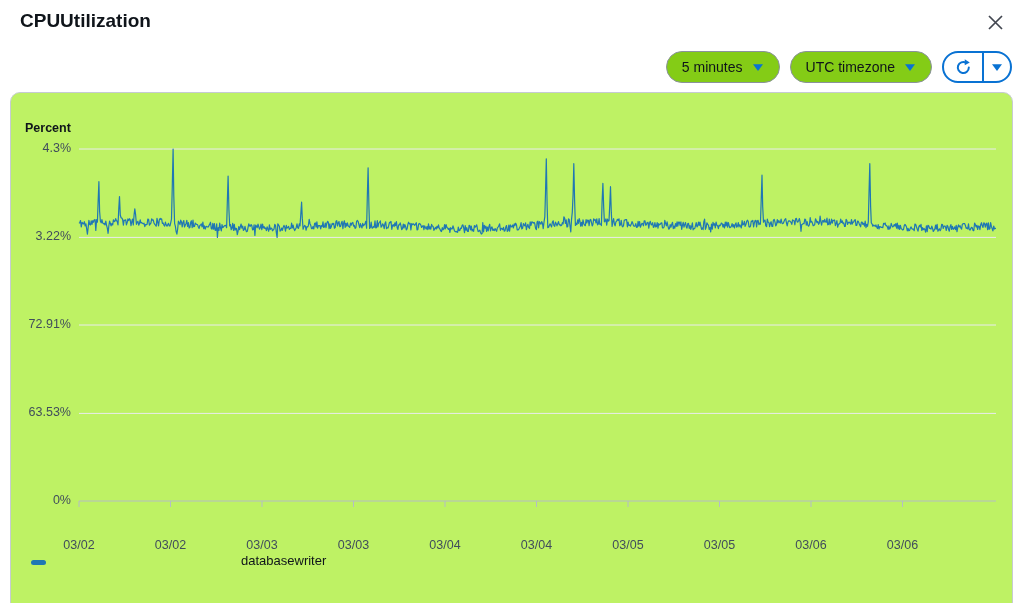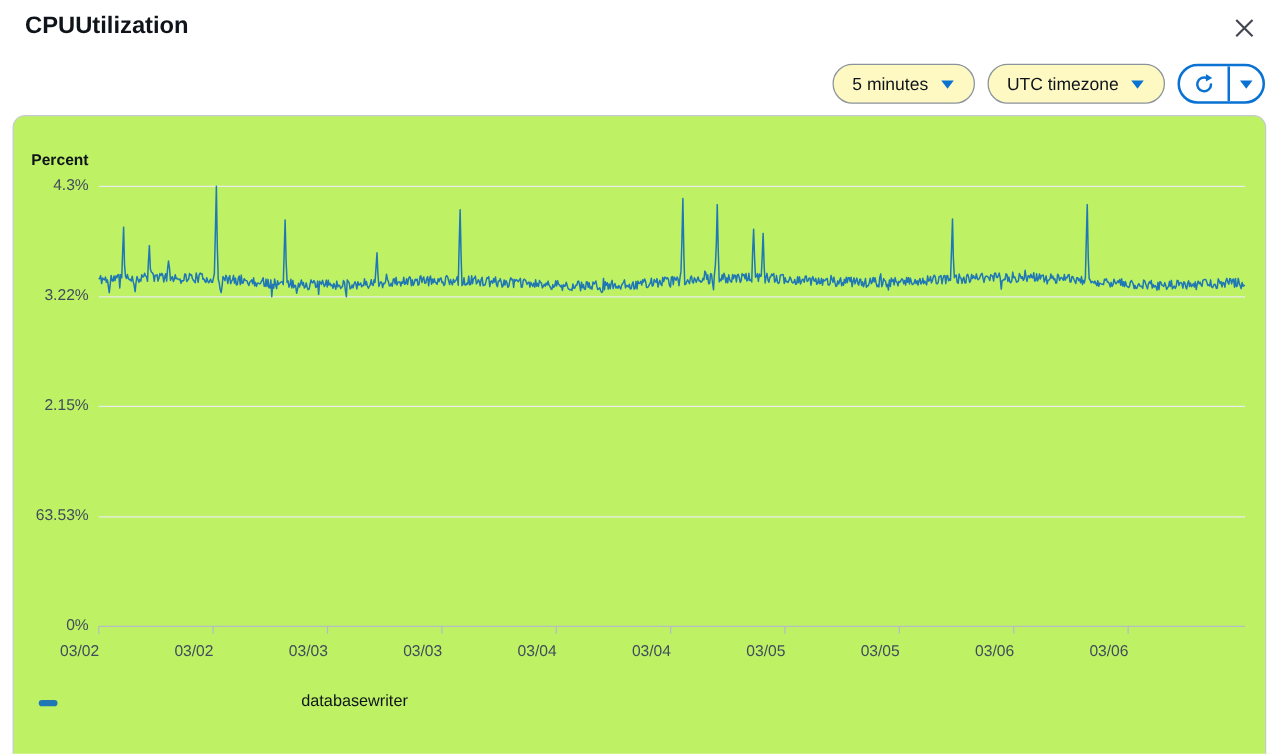--- a/index.html
+++ b/index.html
@@ -15,21 +15,21 @@
   .close-btn {
     position:absolute; right:14px; top:8px; width:28px; height:28px;
     background:none; border:none; padding:4px; cursor:pointer;
     display:flex; align-items:center; justify-content:center;
   }
   .toolbar {
     position:absolute; top:51px; left:10px; right:11px;
     display:flex; justify-content:flex-end; align-items:center; gap:10px;
   }
   .btn {
-    height:32px; background:#fef9c3; border:1px solid #8a929c; border-radius:16px;
+    height:32px; background:#84cc16; border:1px solid #8a929c; border-radius:16px;
     display:flex; align-items:center; gap:9px; padding:0 15px;
     font-family:"Liberation Sans", sans-serif; font-size:14px; font-weight:400;
     color:#0f141a; cursor:pointer; white-space:nowrap;
   }
   .btn .lbl { pointer-events:none; }
   .date-btn { gap:0; padding:0 13px; }
   .date-btn .sep { color:#414d5c; font-size:14px; margin:0 17px; font-weight:700; transform:scaleY(1.25); }
   .date-btn .cal { margin-left:16px; display:flex; }
   .refresh-split {
     height:32px; display:flex; border:2px solid #0972d3; border-radius:16px;
@@ -48,21 +48,21 @@
   .axis-title {
     position:absolute; left:14px; top:28px;
     font-size:12.5px; font-weight:700; color:#0f141a;
   }
   #plot { position:absolute; left:68px; top:56px; overflow:visible; }
   .ytick {
     position:absolute; left:6px; width:54px; text-align:right;
     font-size:12.5px; color:#414d5c; line-height:15px;
   }
   .xtick {
-    position:absolute; top:421px; width:62px; text-align:left;
+    position:absolute; top:445px; width:62px; text-align:center;
     font-size:12.5px; color:#414d5c;
   }
   .legend-dash {
     position:absolute; left:20px; top:467px; width:15px; height:5px;
     border-radius:2.5px; background:#1f77b4;
   }
   .legend-label {
     position:absolute; left:230px; top:460px; font-size:13px; color:#0f141a; cursor:pointer;text-align:right;
   }
 </style>
@@ -128,21 +128,21 @@
       <line x1="549" x2="549" y1="352" y2="358" stroke="#b4bcc6" stroke-width="1"></line>
       <line x1="640.5" x2="640.5" y1="352" y2="358" stroke="#b4bcc6" stroke-width="1"></line>
       <line x1="732" x2="732" y1="352" y2="358" stroke="#b4bcc6" stroke-width="1"></line>
       <line x1="823.5" x2="823.5" y1="352" y2="358" stroke="#b4bcc6" stroke-width="1"></line>
       <polyline points="0.0,74.4 0.8,73.6 1.5,71.5 2.3,77.8 3.1,73.4 3.8,74.4 4.6,74.9 5.4,72.7 6.1,76.8 6.9,74.9 7.6,79.3 8.4,85.1 9.2,78.1 9.9,71.4 10.7,75.4 11.5,75.9 12.2,71.8 13.0,75.4 13.8,71.7 14.5,73.2 15.3,70.8 16.1,70.7 16.8,81.4 17.6,70.7 18.4,73.2 19.1,53.1 19.9,32.7 20.6,62.3 21.4,72.2 22.2,73.8 22.9,70.6 23.7,73.9 24.5,74.8 25.2,74.4 26.0,75.9 26.8,72.0 27.5,76.1 28.3,79.2 29.1,84.3 29.8,77.2 30.6,72.2 31.4,74.5 32.1,76.9 32.9,74.5 33.7,75.9 34.4,70.8 35.2,72.6 35.9,72.3 36.7,69.6 37.5,71.9 38.2,72.1 39.0,76.0 39.8,59.4 40.5,47.5 41.3,66.2 42.1,68.7 42.8,69.1 43.6,70.4 44.4,76.1 45.1,71.2 45.9,71.5 46.7,70.8 47.4,75.9 48.2,73.5 48.9,69.9 49.7,71.6 50.5,69.7 51.2,70.9 52.0,76.6 52.8,72.6 53.5,70.0 54.3,75.9 55.1,65.7 55.8,59.8 56.6,65.7 57.4,75.3 58.1,73.4 58.9,72.3 59.7,76.2 60.4,74.5 61.2,70.8 61.9,74.0 62.7,73.7 63.5,74.3 64.2,74.8 65.0,74.2 65.8,77.6 66.5,75.5 67.3,75.8 68.1,75.3 68.8,70.2 69.6,70.3 70.4,76.2 71.1,75.2 71.9,74.2 72.7,69.8 73.4,71.2 74.2,70.9 75.0,74.0 75.7,75.3 76.5,76.1 77.2,77.2 78.0,69.4 78.8,73.1 79.5,76.9 80.3,71.1 81.1,69.4 81.8,70.3 82.6,69.9 83.4,74.4 84.1,74.0 84.9,76.1 85.7,77.0 86.4,73.2 87.2,75.9 88.0,77.2 88.7,75.7 89.5,74.3 90.2,76.8 91.0,76.9 91.8,73.3 92.5,70.0 93.3,36.8 94.1,0.0 94.8,47.0 95.6,74.4 96.4,77.3 97.1,82.5 97.9,85.1 98.7,79.6 99.4,72.2 100.2,73.7 101.0,75.6 101.7,71.2 102.5,73.0 103.2,77.8 104.0,73.4 104.8,71.5 105.5,78.0 106.3,76.0 107.1,74.5 107.8,71.3 108.6,77.5 109.4,73.5 110.1,79.0 110.9,78.5 111.7,73.3 112.4,71.8 113.2,78.7 114.0,71.1 114.7,77.7 115.5,77.5 116.3,74.0 117.0,75.0 117.8,75.5 118.5,75.6 119.3,77.8 120.1,79.4 120.8,76.6 121.6,76.0 122.4,74.9 123.1,78.0 123.9,73.2 124.7,79.7 125.4,76.9 126.2,80.1 127.0,77.5 127.7,77.4 128.5,78.0 129.3,78.0 130.0,76.4 130.8,75.2 131.5,73.2 132.3,79.8 133.1,80.1 133.8,74.3 134.6,80.2 135.4,74.5 136.1,81.2 136.9,81.3 137.7,74.9 138.4,88.4 139.2,78.5 140.0,81.5 140.7,74.2 141.5,78.9 142.3,81.9 143.0,75.6 143.8,78.6 144.5,78.0 145.3,76.9 146.1,76.5 146.8,76.3 147.6,78.7 148.4,50.6 149.1,27.0 149.9,60.3 150.7,77.0 151.4,75.6 152.2,80.7 153.0,78.9 153.7,74.4 154.5,81.3 155.3,75.4 156.0,81.2 156.8,79.2 157.5,79.6 158.3,85.6 159.1,82.0 159.8,77.6 160.6,80.6 161.4,77.5 162.1,75.0 162.9,79.1 163.7,77.0 164.4,81.4 165.2,80.6 166.0,77.3 166.7,80.8 167.5,82.7 168.3,82.3 169.0,78.6 169.8,74.9 170.6,77.0 171.3,77.3 172.1,75.5 172.8,76.6 173.6,80.9 174.4,80.5 175.1,75.8 175.9,86.5 176.7,76.0 177.4,77.1 178.2,78.6 179.0,75.2 179.7,77.5 180.5,80.2 181.3,78.7 182.0,75.1 182.8,80.6 183.6,75.1 184.3,79.0 185.1,77.6 185.8,79.5 186.6,79.0 187.4,81.6 188.1,77.8 188.9,80.1 189.7,82.3 190.4,75.9 191.2,80.4 192.0,79.1 192.7,79.3 193.5,81.8 194.3,80.8 195.0,80.1 195.8,75.4 196.6,76.9 197.3,83.4 198.1,88.4 198.8,74.9 199.6,76.1 200.4,77.5 201.1,82.1 201.9,81.4 202.7,79.0 203.4,81.3 204.2,78.4 205.0,76.4 205.7,78.0 206.5,82.1 207.3,76.4 208.0,79.1 208.8,78.5 209.6,77.4 210.3,80.4 211.1,79.3 211.9,79.5 212.6,74.0 213.4,78.9 214.1,76.2 214.9,79.8 215.7,81.6 216.4,80.2 217.2,78.7 218.0,74.8 218.7,78.7 219.5,79.4 220.3,74.9 221.0,76.9 221.8,65.3 222.6,53.2 223.3,69.4 224.1,80.2 224.9,77.9 225.6,76.4 226.4,77.1 227.1,81.1 227.9,77.7 228.7,78.0 229.4,76.4 230.2,70.4 231.0,74.7 231.7,76.2 232.5,79.7 233.3,79.6 234.0,77.5 234.8,80.0 235.6,74.5 236.3,73.9 237.1,78.1 237.9,72.9 238.6,79.1 239.4,76.7 240.1,76.6 240.9,76.5 241.7,79.8 242.4,76.6 243.2,77.6 244.0,72.8 244.7,78.5 245.5,77.8 246.3,74.0 247.0,78.6 247.8,74.2 248.6,72.4 249.3,73.2 250.1,79.6 250.9,74.9 251.6,79.3 252.4,77.4 253.2,74.4 253.9,75.4 254.7,74.3 255.4,79.2 256.2,78.6 257.0,72.2 257.7,71.7 258.5,77.0 259.3,73.7 260.0,72.6 260.8,77.6 261.6,77.5 262.3,74.2 263.1,72.3 263.9,79.6 264.6,74.1 265.4,71.8 266.2,78.4 266.9,74.3 267.7,77.2 268.4,73.9 269.2,76.9 270.0,77.4 270.7,78.4 271.5,74.0 272.3,76.2 273.0,73.9 273.8,73.4 274.6,77.1 275.3,76.5 276.1,79.4 276.9,78.5 277.6,72.4 278.4,71.5 279.2,72.7 279.9,75.7 280.7,78.6 281.4,74.6 282.2,77.1 283.0,78.9 283.7,74.4 284.5,76.8 285.3,75.7 286.0,74.9 286.8,72.3 287.6,79.2 288.3,48.5 289.1,18.8 289.9,56.8 290.6,79.5 291.4,78.5 292.2,73.2 292.9,78.9 293.7,79.1 294.4,77.6 295.2,78.3 296.0,71.9 296.7,78.8 297.5,78.6 298.3,71.6 299.0,77.9 299.8,74.1 300.6,73.3 301.3,71.9 302.1,78.1 302.9,77.1 303.6,74.8 304.4,76.1 305.2,79.6 305.9,74.7 306.7,72.8 307.5,79.6 308.2,78.9 309.0,79.0 309.7,76.5 310.5,73.3 311.3,73.6 312.0,72.4 312.8,80.3 313.6,76.2 314.3,75.7 315.1,77.6 315.9,73.9 316.6,76.6 317.4,72.6 318.2,78.8 318.9,80.4 319.7,75.8 320.5,75.9 321.2,73.9 322.0,76.9 322.7,80.7 323.5,79.6 324.3,75.0 325.0,79.0 325.8,75.5 326.6,77.5 327.3,80.9 328.1,79.8 328.9,75.3 329.6,73.2 330.4,74.9 331.2,74.5 331.9,81.0 332.7,74.6 333.5,75.7 334.2,74.8 335.0,75.5 335.7,76.4 336.5,75.0 337.3,73.7 338.0,80.8 338.8,80.7 339.6,75.4 340.3,74.4 341.1,74.9 341.9,76.2 342.6,78.5 343.4,77.3 344.2,76.6 344.9,80.6 345.7,76.9 346.5,78.7 347.2,80.1 348.0,77.5 348.8,80.7 349.5,74.8 350.3,80.0 351.0,77.7 351.8,80.2 352.6,75.4 353.3,76.9 354.1,77.4 354.9,81.3 355.6,80.1 356.4,78.4 357.2,80.0 357.9,77.4 358.7,78.9 359.5,75.9 360.2,79.1 361.0,80.2 361.8,82.1 362.5,82.5 363.3,78.7 364.0,80.8 364.8,79.8 365.6,75.6 366.3,79.8 367.1,75.6 367.9,78.4 368.6,78.9 369.4,80.4 370.2,79.3 370.9,83.3 371.7,78.7 372.5,80.0 373.2,79.8 374.0,76.8 374.8,79.5 375.5,81.9 376.3,82.4 377.0,83.0 377.8,82.4 378.6,83.4 379.3,78.2 380.1,81.6 380.9,81.4 381.6,79.2 382.4,79.3 383.2,76.2 383.9,75.9 384.7,79.0 385.5,83.6 386.2,76.7 387.0,81.2 387.8,78.7 388.5,82.3 389.3,82.5 390.1,76.4 390.8,76.6 391.6,80.8 392.3,77.1 393.1,81.9 393.9,80.5 394.6,82.4 395.4,76.6 396.2,78.2 396.9,77.2 397.7,75.8 398.5,80.1 399.2,82.6 400.0,82.1 400.8,81.2 401.5,83.4 402.3,85.0 403.1,84.4 403.8,73.7 404.6,82.8 405.3,76.4 406.1,79.2 406.9,77.2 407.6,82.3 408.4,78.2 409.2,82.0 409.9,77.6 410.7,75.3 411.5,81.8 412.2,79.1 413.0,77.9 413.8,81.4 414.5,80.2 415.3,81.6 416.1,79.5 416.8,80.9 417.6,82.3 418.3,79.1 419.1,78.0 419.9,76.6 420.6,74.9 421.4,81.3 422.2,79.3 422.9,79.6 423.7,80.6 424.5,78.4 425.2,82.2 426.0,81.8 426.8,78.0 427.5,76.5 428.3,82.3 429.1,81.6 429.8,76.1 430.6,82.2 431.3,75.9 432.1,77.8 432.9,77.6 433.6,76.0 434.4,79.0 435.2,74.8 435.9,76.6 436.7,74.2 437.5,76.0 438.2,80.8 439.0,81.0 439.8,80.2 440.5,78.7 441.3,77.4 442.1,73.6 442.8,79.9 443.6,79.2 444.4,74.6 445.1,76.1 445.9,76.8 446.6,73.9 447.4,80.6 448.2,77.2 448.9,75.3 449.7,78.5 450.5,79.5 451.2,72.9 452.0,76.3 452.8,72.8 453.5,73.0 454.3,74.1 455.1,73.3 455.8,74.8 456.6,79.5 457.4,80.6 458.1,72.9 458.9,72.2 459.6,78.8 460.4,72.7 461.2,74.0 461.9,75.2 462.7,72.6 463.5,74.5 464.2,79.6 465.0,73.2 465.8,67.9 466.5,44.2 467.3,9.8 468.1,55.5 468.8,78.7 469.6,78.3 470.4,76.2 471.1,74.8 471.9,76.4 472.6,78.0 473.4,73.0 474.2,71.8 474.9,76.4 475.7,77.4 476.5,73.2 477.2,74.6 478.0,76.9 478.8,74.5 479.5,72.6 480.3,75.8 481.1,75.6 481.8,76.8 482.6,76.2 483.4,73.6 484.1,74.9 484.9,67.9 485.7,69.3 486.4,74.4 487.2,70.9 487.9,78.0 488.7,77.6 489.5,69.9 490.2,70.5 491.0,77.0 491.8,82.8 492.5,70.9 493.3,63.1 494.1,45.2 494.8,14.7 495.6,51.5 496.4,76.5 497.1,74.3 497.9,75.6 498.7,70.8 499.4,74.4 500.2,69.6 500.9,72.0 501.7,77.1 502.5,73.3 503.2,77.2 504.0,70.9 504.8,74.7 505.5,76.1 506.3,76.7 507.1,70.6 507.8,74.0 508.6,71.1 509.4,71.3 510.1,76.6 510.9,71.0 511.7,70.5 512.4,73.2 513.2,76.9 513.9,75.5 514.7,69.9 515.5,71.3 516.2,70.6 517.0,74.0 517.8,69.8 518.5,75.8 519.3,75.1 520.1,69.6 520.8,75.3 521.6,75.0 522.4,76.6 523.1,52.5 523.9,34.4 524.7,58.4 525.4,72.8 526.2,72.1 526.9,69.9 527.7,76.1 528.5,70.2 529.2,72.1 530.0,71.8 530.8,55.4 531.5,37.7 532.3,63.4 533.1,77.4 533.8,72.9 534.6,69.7 535.4,75.1 536.1,76.8 536.9,72.9 537.7,72.1 538.4,70.3 539.2,71.4 540.0,69.8 540.7,76.7 541.5,75.6 542.2,71.4 543.0,76.9 543.8,77.8 544.5,76.6 545.3,71.0 546.1,71.1 546.8,70.6 547.6,70.7 548.4,77.8 549.1,73.2 549.9,76.4 550.7,76.2 551.4,77.0 552.2,75.3 553.0,72.6 553.7,74.0 554.5,76.6 555.2,77.3 556.0,77.0 556.8,74.6 557.5,78.4 558.3,78.1 559.1,72.4 559.8,77.1 560.6,72.5 561.4,78.2 562.1,76.3 562.9,74.4 563.7,74.6 564.4,76.8 565.2,71.9 566.0,71.8 566.7,76.2 567.5,75.5 568.2,73.5 569.0,73.4 569.8,79.1 570.5,74.2 571.3,72.3 572.1,75.7 572.8,75.9 573.6,73.7 574.4,78.4 575.1,77.8 575.9,73.5 576.7,77.9 577.4,77.7 578.2,73.7 579.0,79.1 579.7,74.6 580.5,75.8 581.3,75.2 582.0,74.1 582.8,73.8 583.5,78.9 584.3,79.0 585.1,78.0 585.8,71.4 586.6,74.3 587.4,76.8 588.1,72.8 588.9,76.9 589.7,80.1 590.4,79.8 591.2,75.7 592.0,78.2 592.7,75.5 593.5,73.3 594.3,79.6 595.0,77.1 595.8,79.2 596.5,74.5 597.3,77.4 598.1,72.8 598.8,77.1 599.6,73.2 600.4,73.1 601.1,76.3 601.9,72.8 602.7,80.3 603.4,76.3 604.2,73.3 605.0,78.1 605.7,75.6 606.5,73.5 607.3,77.9 608.0,79.1 608.8,74.5 609.5,74.3 610.3,79.4 611.1,76.5 611.8,80.4 612.6,77.6 613.4,73.8 614.1,80.8 614.9,79.5 615.7,79.6 616.4,77.1 617.2,73.6 618.0,77.9 618.7,76.9 619.5,73.0 620.3,76.5 621.0,73.2 621.8,77.0 622.6,80.3 623.3,79.0 624.1,80.6 624.8,72.9 625.6,70.1 626.4,80.3 627.1,78.6 627.9,73.9 628.7,75.4 629.4,75.9 630.2,80.3 631.0,78.5 631.7,83.0 632.5,75.0 633.3,80.2 634.0,73.4 634.8,76.1 635.6,74.7 636.3,79.0 637.1,73.1 637.8,76.1 638.6,76.8 639.4,79.6 640.1,76.1 640.9,76.8 641.7,75.6 642.4,74.0 643.2,74.7 644.0,78.0 644.7,75.4 645.5,79.0 646.3,73.0 647.0,76.8 647.8,73.1 648.6,78.2 649.3,73.5 650.1,76.5 650.8,78.7 651.6,78.3 652.4,77.2 653.1,74.6 653.9,77.9 654.7,75.6 655.4,79.0 656.2,75.6 657.0,73.9 657.7,78.2 658.5,77.1 659.3,73.6 660.0,77.9 660.8,75.8 661.6,77.3 662.3,78.9 663.1,71.7 663.8,75.9 664.6,75.3 665.4,72.3 666.1,77.3 666.9,75.6 667.7,72.4 668.4,71.2 669.2,72.3 670.0,77.7 670.7,78.1 671.5,77.1 672.3,72.2 673.0,72.3 673.8,71.4 674.6,78.0 675.3,74.1 676.1,71.5 676.9,71.4 677.6,77.9 678.4,71.7 679.1,71.4 679.9,75.7 680.7,74.0 681.4,75.2 682.2,51.5 683.0,26.2 683.7,57.7 684.5,73.2 685.3,71.5 686.0,71.1 686.8,76.9 687.6,77.6 688.3,70.2 689.1,73.2 689.9,73.5 690.6,77.6 691.4,74.3 692.1,72.7 692.9,77.3 693.7,77.4 694.4,71.2 695.2,70.5 696.0,73.1 696.7,76.9 697.5,75.7 698.3,70.5 699.0,73.8 699.8,71.6 700.6,73.4 701.3,74.0 702.1,70.1 702.9,74.0 703.6,74.7 704.4,74.0 705.1,72.2 705.9,70.4 706.7,69.7 707.4,73.5 708.2,76.9 709.0,73.0 709.7,71.9 710.5,71.9 711.3,72.5 712.0,73.4 712.8,75.4 713.6,70.8 714.3,71.5 715.1,71.8 715.9,75.8 716.6,69.7 717.4,69.4 718.2,72.9 718.9,73.1 719.7,71.3 720.4,69.5 721.2,73.7 722.0,82.3 722.7,75.6 723.5,75.2 724.3,74.4 725.0,74.8 725.8,70.1 726.6,70.7 727.3,76.1 728.1,72.6 728.9,76.4 729.6,77.2 730.4,75.8 731.2,68.7 731.9,73.1 732.7,72.4 733.4,74.1 734.2,76.7 735.0,76.4 735.7,75.7 736.5,69.8 737.3,71.6 738.0,73.7 738.8,72.4 739.6,75.3 740.3,74.2 741.1,67.2 741.9,72.9 742.6,76.1 743.4,71.8 744.2,71.6 744.9,73.3 745.7,70.4 746.4,72.8 747.2,73.3 748.0,69.2 748.7,75.8 749.5,75.4 750.3,70.0 751.0,75.7 751.8,74.0 752.6,70.2 753.3,74.2 754.1,71.4 754.9,71.5 755.6,71.0 756.4,76.6 757.2,74.4 757.9,71.7 758.7,78.1 759.5,75.1 760.2,75.0 761.0,74.1 761.7,70.2 762.5,73.5 763.3,71.9 764.0,74.7 764.8,73.9 765.6,77.5 766.3,77.4 767.1,70.4 767.9,71.5 768.6,75.3 769.4,73.5 770.2,73.0 770.9,73.9 771.7,75.2 772.5,70.6 773.2,75.1 774.0,73.0 774.7,73.1 775.5,71.0 776.3,70.7 777.0,76.5 777.8,76.5 778.6,72.2 779.3,72.4 780.1,74.4 780.9,76.2 781.6,77.8 782.4,73.2 783.2,73.2 783.9,75.5 784.7,74.2 785.5,77.2 786.2,72.2 787.0,78.6 787.7,75.3 788.5,77.3 789.3,72.8 790.0,44.7 790.8,14.7 791.6,57.0 792.3,73.8 793.1,75.0 793.9,77.3 794.6,76.1 795.4,76.5 796.2,77.5 796.9,75.9 797.7,77.9 798.5,79.5 799.2,75.6 800.0,80.0 800.7,77.5 801.5,77.8 802.3,78.4 803.0,78.3 803.8,78.7 804.6,74.4 805.3,75.1 806.1,74.0 806.9,76.7 807.6,76.6 808.4,77.9 809.2,80.5 809.9,76.9 810.7,80.1 811.5,78.5 812.2,74.4 813.0,76.7 813.8,78.0 814.5,77.1 815.3,75.6 816.0,77.1 816.8,74.6 817.6,79.2 818.3,74.0 819.1,79.8 819.9,76.4 820.6,80.3 821.4,76.3 822.2,79.7 822.9,80.1 823.7,81.0 824.5,80.5 825.2,76.8 826.0,75.4 826.8,76.6 827.5,78.0 828.3,81.8 829.0,79.3 829.8,81.8 830.6,81.4 831.3,79.2 832.1,77.9 832.9,79.7 833.6,80.2 834.4,80.0 835.2,81.7 835.9,75.1 836.7,75.5 837.5,78.0 838.2,80.0 839.0,82.1 839.8,77.8 840.5,76.4 841.3,77.9 842.0,75.4 842.8,81.5 843.6,78.7 844.3,80.6 845.1,79.5 845.9,80.6 846.6,83.1 847.4,76.9 848.2,82.7 848.9,76.4 849.7,76.8 850.5,79.3 851.2,79.4 852.0,80.1 852.8,77.1 853.5,79.1 854.3,82.5 855.1,81.1 855.8,80.1 856.6,76.1 857.3,80.2 858.1,75.3 858.9,82.1 859.6,81.0 860.4,79.8 861.2,81.7 861.9,80.2 862.7,75.3 863.5,75.6 864.2,79.5 865.0,77.1 865.8,77.0 866.5,77.8 867.3,81.5 868.1,76.4 868.8,77.1 869.6,80.5 870.3,82.2 871.1,77.6 871.9,75.6 872.6,80.3 873.4,77.4 874.2,80.3 874.9,79.5 875.7,77.9 876.5,80.6 877.2,76.4 878.0,82.6 878.8,78.1 879.5,75.9 880.3,78.0 881.1,76.7 881.8,78.9 882.6,80.1 883.3,75.5 884.1,74.7 884.9,74.6 885.6,74.6 886.4,76.5 887.2,79.3 887.9,78.8 888.7,79.8 889.5,74.9 890.2,80.4 891.0,81.1 891.8,79.6 892.5,78.4 893.3,78.8 894.1,81.7 894.8,81.6 895.6,74.0 896.4,75.8 897.1,77.9 897.9,76.3 898.6,80.5 899.4,77.0 900.2,77.4 900.9,80.7 901.7,75.8 902.5,73.7 903.2,76.6 904.0,78.4 904.8,73.9 905.5,74.2 906.3,78.1 907.1,74.9 907.8,74.2 908.6,80.7 909.4,73.8 910.1,80.3 910.9,79.6 911.6,73.7 912.4,77.4 913.2,79.9 913.9,81.9 914.7,77.0 915.5,80.0 916.2,79.3 917.0,79.5" fill="none" stroke="#1f77b4" stroke-width="1.2" stroke-linejoin="round"></polyline>
     </svg>
   <span class="legend-dash" style="background: rgb(31, 119, 180);"></span>
   <span class="legend-label">databasewriter</span>
 <div class="ytick" style="top: 48px;">4.3%</div>
     <div class="ytick" style="top: 136.409px;">3.22%</div>
-    <div class="ytick" style="top: 224px;">2.15%</div>
+    <div class="ytick" style="top: 224px;">72.91%</div>
     <div class="ytick" style="top: 312.409px;">63.53%</div>
     <div class="ytick" style="top: 400px;">0%</div>
     <div class="xtick" style="left: 37px;">03/02</div>
     <div class="xtick" style="left: 128.5px;">03/02</div>
     <div class="xtick" style="left: 220px;">03/03</div>
     <div class="xtick" style="left: 311.5px;">03/03</div>
     <div class="xtick" style="left: 403px;">03/04</div>
     <div class="xtick" style="left: 494.5px;">03/04</div>
     <div class="xtick" style="left: 586px;">03/05</div>
     <div class="xtick" style="left: 677.5px;">03/05</div>

